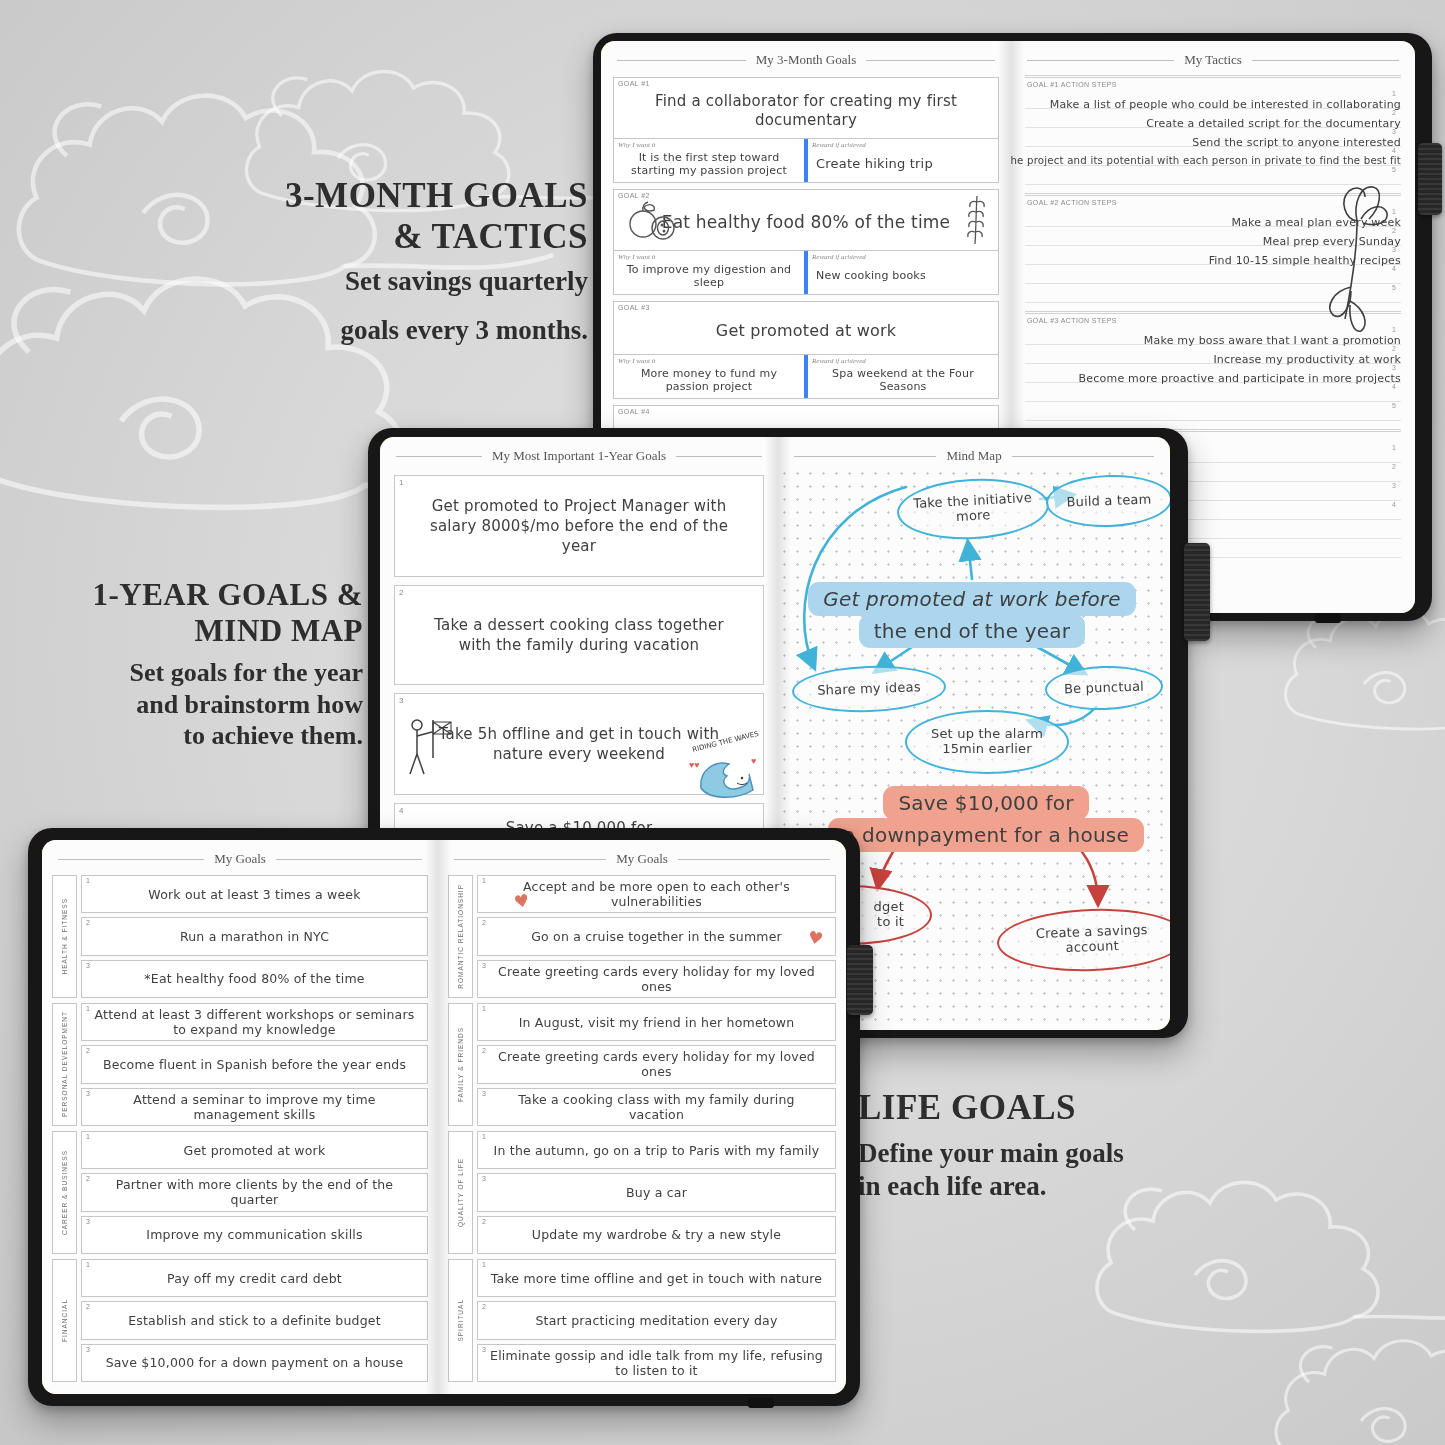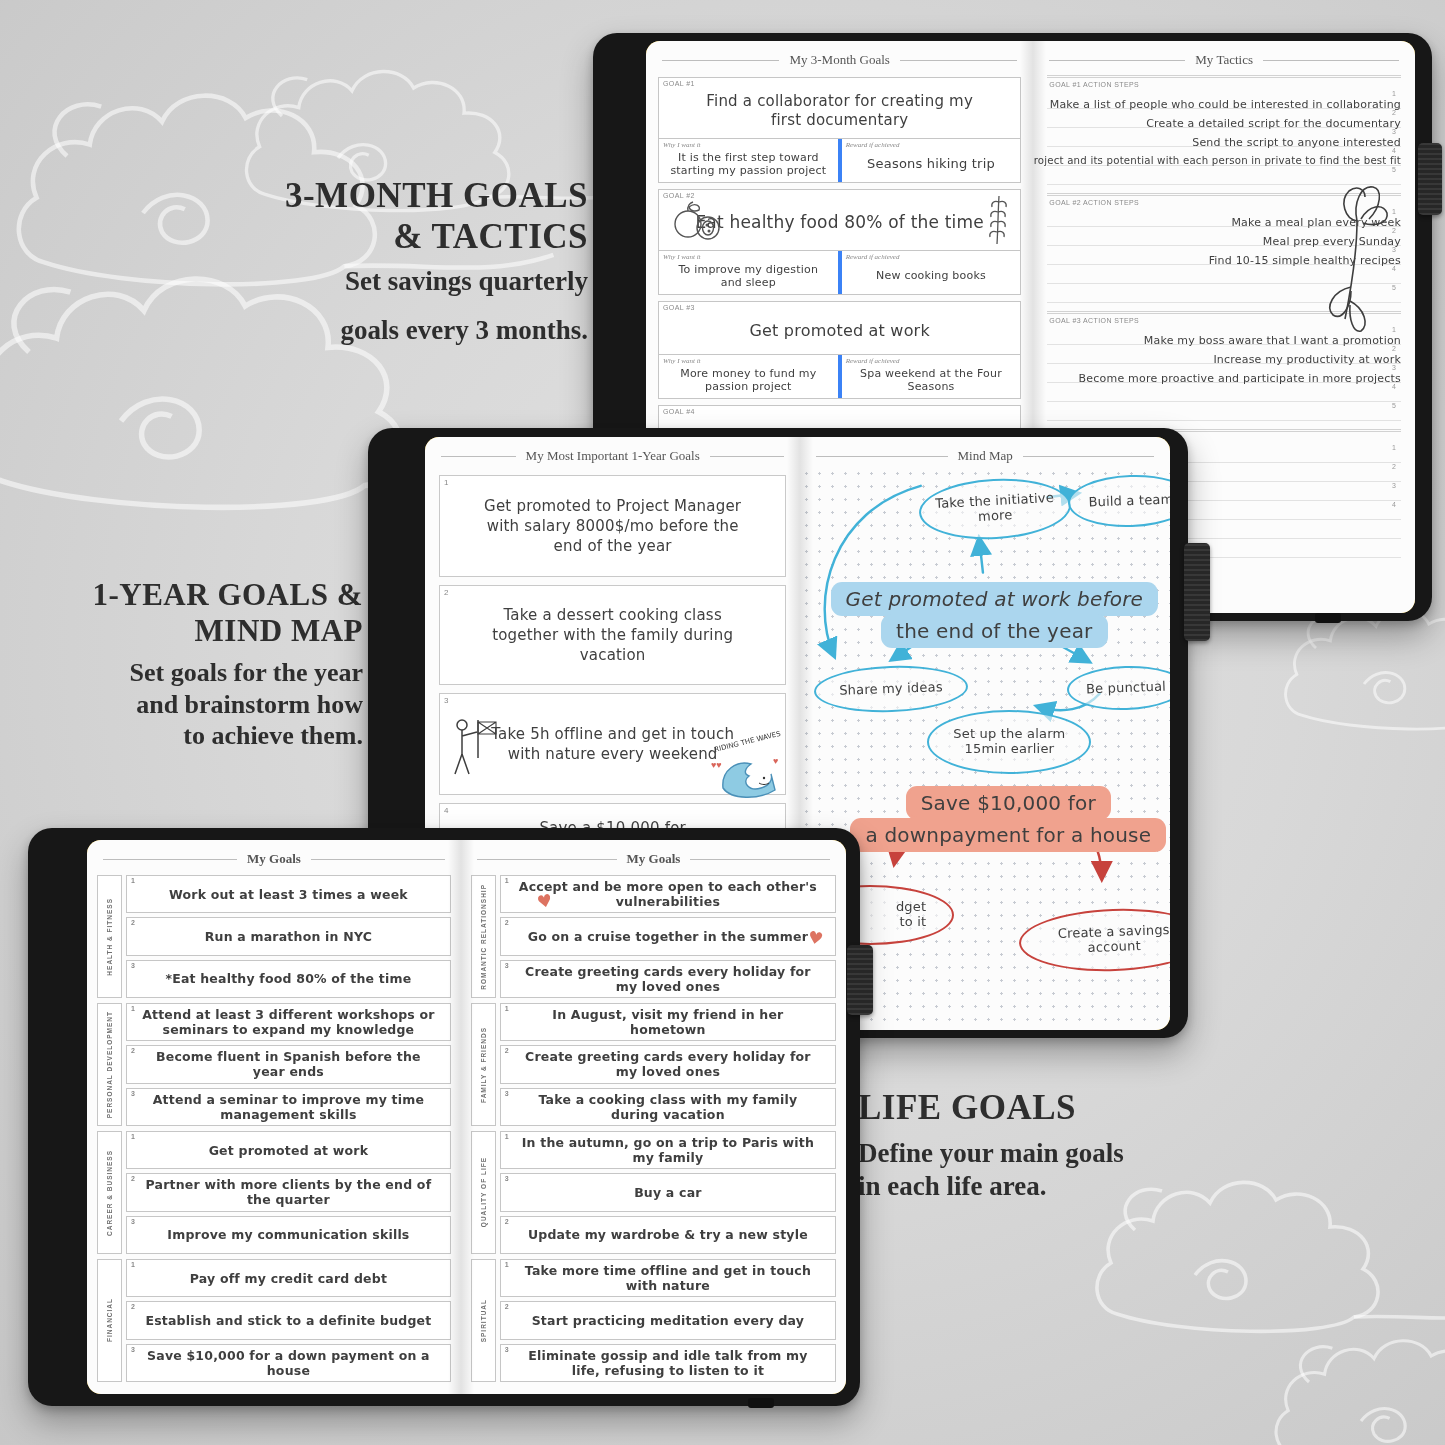--- a/index.html
+++ b/index.html
@@ -12,21 +12,21 @@
   .cap .t{font-size:35px;line-height:1.16;letter-spacing:.5px;}
   .cap .s{font-size:27px;line-height:1.22;margin-top:8px;}
   .cap1{top:176px;right:857px;width:560px;text-align:right;}
   .cap2{top:577px;right:1082px;width:380px;text-align:right;}
   .cap2 .t{font-size:31px;}
   .cap2 .s{font-size:26px;}
   .cap3{top:1088px;left:858px;width:430px;text-align:left;}
   
   .nb{position:absolute;background:#171717;border-radius:24px;
       box-shadow:0 16px 32px rgba(0,0,0,.30),0 4px 10px rgba(0,0,0,.22);}
-  .pages{position:absolute;display:flex;background:#eab308;border-radius:14px;overflow:hidden;margin-left:45px;}
+  .pages{position:absolute;display:flex;background:#eab308;border-radius:14px;overflow:hidden;}
   .page{position:relative;overflow:hidden;background:#fcfcfc;}
   .pg-l::after{content:"";position:absolute;top:0;right:0;width:13px;height:100%;
       background:linear-gradient(to right,rgba(0,0,0,0),rgba(0,0,0,.10));pointer-events:none;}
   .pg-r::before{content:"";position:absolute;top:0;left:0;width:13px;height:100%;
       background:linear-gradient(to left,rgba(0,0,0,0),rgba(0,0,0,.10));pointer-events:none;z-index:3;}
   .pen-loop{position:absolute;background:#272727;border-radius:5px;
       background-image:repeating-linear-gradient(0deg,rgba(255,255,255,.08) 0 2px,rgba(0,0,0,0) 2px 5px);
       box-shadow:0 2px 4px rgba(0,0,0,.4);}
   .band-tab{position:absolute;background:#101010;border-radius:3px;}
   
@@ -38,21 +38,21 @@
   .tinylabel{font-size:7px;letter-spacing:.4px;color:#8a8a8a;text-transform:uppercase;
       font-family:"Liberation Sans",sans-serif;}
   .seriflabel{font-size:7px;color:#8a8a8a;font-family:"Liberation Serif",serif;font-style:italic;}
   
   .goalblock{margin:6px 12px 0;}
   .gbox{border:1px solid #c6c6c6;position:relative;background:#fff;
       display:flex;align-items:center;justify-content:center;text-align:center;}
   .gbox .glabel{position:absolute;top:2px;left:4px;}
   .gbox .hw{font-size:15px;line-height:1.25;padding:8px 30px 2px;}
   .subrow{display:flex;border:1px solid #c6c6c6;border-top:0;background:#fff;}
-  .subcell{flex:1;position:relative;min-height:43px;display:flex;align-items:center;justify-content:center;text-align:center;}
+  .subcell{flex:1;position:relative;min-height:43px;display:flex;align-items:center;justify-content:flex-start;text-align:center;}
   .subcell+.subcell{border-left:4px solid #3b82f6;}
   .subcell .slabel{position:absolute;top:2px;left:4px;}
   .subcell .hw{font-size:11px;line-height:1.2;padding:9px 8px 2px;}
   
   .tsec{margin:8px 14px 0;border-top:3px double #d2d2d2;padding-top:2px;}
   .tsec .tlabel{margin:1px 0 2px 2px;}
   .trow{height:18px;border-bottom:1px solid #e2e2e2;display:flex;align-items:flex-end;flex-direction:column;}
   .tnum{width:14px;font-size:7px;color:#999;text-align:center;padding-bottom:2px;}
   .trow .hw{font-size:11px;line-height:1;padding-bottom:2px;white-space:nowrap;}
   .rule{height:18px;border-bottom:1px solid #e2e2e2;margin:0 14px;}
@@ -141,21 +141,21 @@
             <span class="glabel tinylabel">GOAL #1</span>
             <div class="hw">Find a collaborator for creating my first documentary</div>
           </div>
           <div class="subrow">
             <div class="subcell">
               <span class="slabel seriflabel">Why I want it</span>
               <div class="hw">It is the first step toward starting my passion project</div>
             </div>
             <div class="subcell">
               <span class="slabel seriflabel">Reward if achieved</span>
-              <div class="hw" style="font-size:13px;">Seasons hiking trip</div>
+              <div class="hw" style="font-size:13px;">Create hiking trip</div>
             </div>
           </div>
         </div>
 
         <div class="goalblock">
           <div class="gbox" style="height:60px;">
             <span class="glabel tinylabel">GOAL #2</span>
             <svg class="doodle" style="left:12px;top:8px;width:52px;height:48px;" viewBox="0 0 52 48" fill="none" stroke="#555" stroke-width="1.4">
               <circle cx="17" cy="26" r="13"></circle>
                 <path d="M17 13 C16 8 19 5 22 4"></path>
@@ -415,21 +415,21 @@
             <span class="hw">to it</span>
           </div>
           <div class="bub red" style="left:219px;top:442px;width:186px;height:58px;transform:rotate(-2deg);">
             <span class="hw" style="max-width:140px;">Create a savings account</span>
           </div>
         </div>
       </div>
     </div>
   </div>
 
-  <div class="nb" style="left:28px;top:828px;width:832px;height:578px;z-index:30;font-weight:bold;">
+  <div class="nb" style="left:28px;top:828px;width:832px;height:578px;z-index:30;">
     <div class="pen-loop" style="right:-13px;top:117px;width:26px;height:70px;"></div>
     <div class="band-tab" style="left:720px;bottom:-2px;width:26px;height:10px;"></div>
     <div class="pages" style="left:14px;top:12px;right:14px;bottom:12px;">
 
       <div class="page pg-l" style="width:396px;">
         <div class="ptitle">My Goals</div>
 
         <div class="lg-group">
           <div class="lg-cat">
               <span>HEALTH &amp; FITNESS</span>

